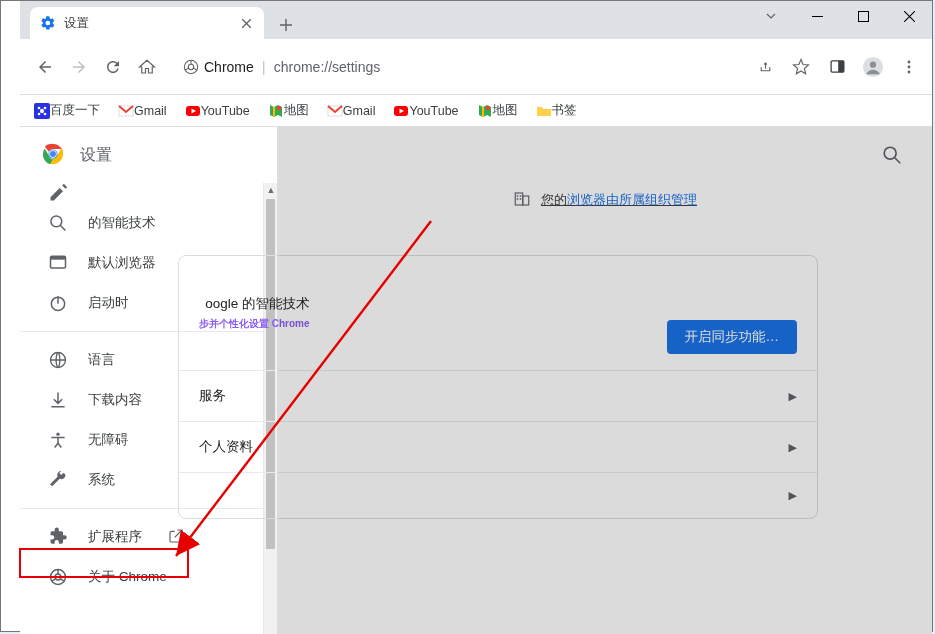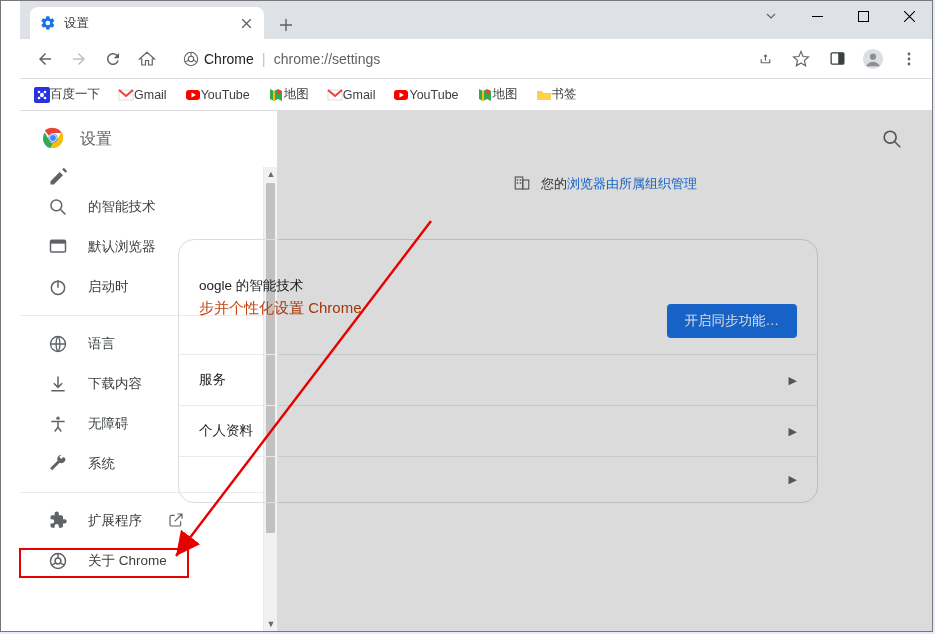--- a/index.html
+++ b/index.html
@@ -13,21 +13,21 @@
   
   
   .tabstrip { height: 38px; background: #dee1e6; display: flex; align-items: flex-end; padding-left: 10px; }
   .tab { height: 32px; background: #fff; border-radius: 8px 8px 0 0; display: flex; align-items: center; padding: 0 10px; width: 234px; position: relative; }
   .tab-icon { width: 16px; height: 16px; margin-right: 8px; display: flex; align-items: center; justify-content: center; }
   .tab-title { flex: 1; font-size: 12.5px; color: #3c4043; }
   .tab-close { width: 16px; height: 16px; display: flex; align-items: center; justify-content: center; border-radius: 50%; cursor: pointer; }
   .newtab { width: 28px; height: 28px; display: flex; align-items: center; justify-content: center; margin-left: 8px; border-radius: 50%; cursor: pointer; }
   
   
-  .addr-row { height: 40px; display: flex; align-items: center; padding: 0 8px; border-bottom: 1px solid #dadce0; background: #fff; }
+  .addr-row { height: 56px; display: flex; align-items: center; padding: 0 8px; border-bottom: 1px solid #dadce0; background: #fff; }
   .nav-btn { width: 34px; height: 34px; display: flex; align-items: center; justify-content: center; border-radius: 50%; color: #5f6368; cursor: pointer; }
   .nav-btn.disabled { color: #bdc1c6; }
   .omnibox { flex: 1; height: 30px; display: flex; align-items: center; margin: 0 8px; padding-left: 10px; }
   .omni-icon { width: 18px; height: 18px; display: flex; align-items: center; justify-content: center; margin-right: 4px; color:#5f6368;}
   .omni-text { font-size: 14px; color: #202124; }
   .omni-sep { margin: 0 8px; color: #c4c4c4; font-size: 15px; }
   .addr-icons { display: flex; align-items: center; gap: 6px; margin-left: 8px; }
   .addr-icon { width: 30px; height: 30px; display: flex; align-items: center; justify-content: center; color: #5f6368; cursor: pointer; }
   
   
@@ -51,26 +51,26 @@
   
   
   .sb-track { position: absolute; right: 0; top: 0; width: 14px; height: 100%; background: #f1f1f1; border-left: 1px solid #e8e8e8;}
   .sb-arrow { width: 14px; height: 14px; display:flex; align-items:center; justify-content:center; color:#6a6a6a; font-size:9px;}
   .sb-thumb { position: absolute; left: 2px; width: 9px; top: 16px; height: 350px; background: #c1c1c1; border-radius: 1px; }
   
   
   .main { flex: 1; background: #fff; position: relative; }
   .main-head { height: 56px; display: flex; align-items: center; justify-content: flex-end; padding-right: 22px; }
   .search-btn { width: 36px; height: 36px; display: flex; align-items: center; justify-content: center; color: #5f6368; cursor: pointer; }
-  .notice-row { display: flex; align-items: center; justify-content: center; gap: 10px; height: 30px; margin-top: 2px; font-size: 13px; color:#3c4043; }
+  .notice-row { display: flex; align-items: center; justify-content: center; gap: 10px; height: 30px; margin-top: 2px; font-size: 13px; color:#3c4043;text-decoration:underline; }
   .notice-link { color: #1a73e8; }
-  .card { margin: 40px auto 0; width: 640px; border: 1px solid #dadce0; border-radius: 16px; padding: 0px; }
+  .card { margin: 40px auto 0; width: 640px; border: 1px solid #dadce0; border-radius: 8px; padding: 0px; text-align: right; }
   .card-first { padding: 16px 20px; display: flex; align-items: center; justify-content: space-between; border-bottom: 1px solid #e8eaed; }
   .card-line { font-size: 13.5px; color: #202124; }
-  .card-sub { font-size: 15px; color: #c2410c; margin-top: 4px; }
+  .card-sub { font-size: 10px; color: #8b5cf6; margin-top: 4px; font-weight: bold; }
   .primary-btn { background: #1a73e8; color: #fff; padding: 8px 18px; border-radius: 4px; font-size: 13.5px; cursor: pointer; margin-top: 48px; }
   .card-row { padding: 16px 20px; display: flex; align-items: center; justify-content: space-between; border-bottom: 1px solid #e8eaed; cursor: pointer; font-size: 13.5px; color:#202124;font-family:Liberation Serif, serif;}
   .card-row:last-child { border-bottom: none; }
   .row-chevron { color: #5f6368; font-size: 11px; }
   
   
   .shade { position: absolute; left: 258px; top: 0; right: 0; bottom: 0; background: rgba(0,0,0,0.14); pointer-events: none; }
   
   
   .arrow-svg { position: absolute; left: 0; top: 0; pointer-events: none; z-index: 20; }

